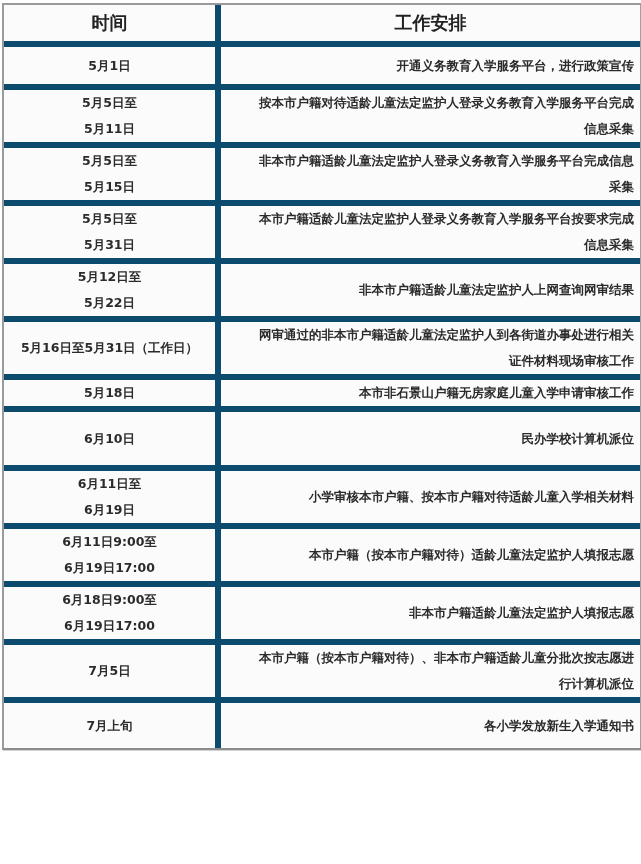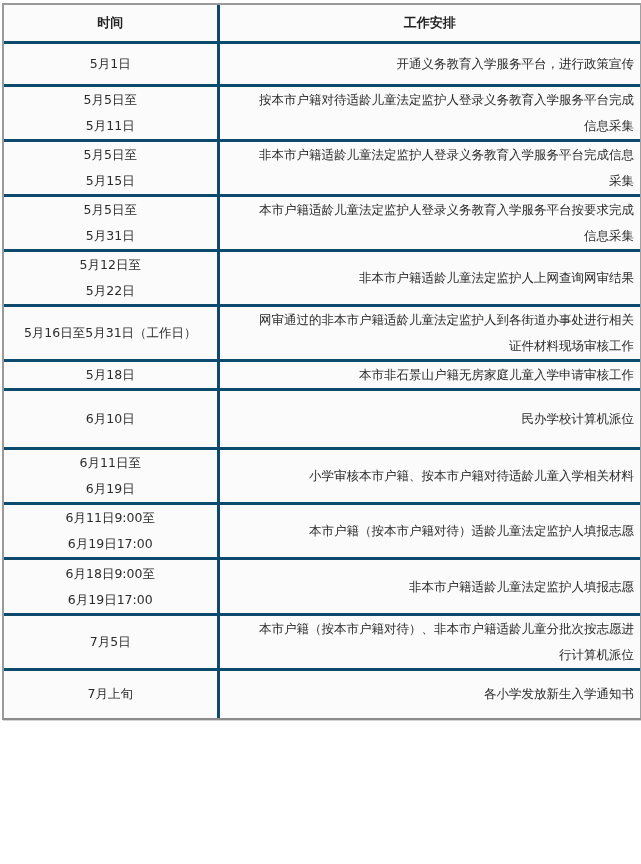--- a/index.html
+++ b/index.html
@@ -28,32 +28,33 @@
     table {
       border-collapse: collapse;
       width: 100%;
       table-layout: fixed;
       font-size: 12.5px;
       line-height: 26px;
     }
     col.c-time { width: 214px; }
     col.c-task { width: 422px; }
     th, td {
-      border: 3px solid #0c4a6e;
+      border: 6px solid #0c4a6e;
       padding: 0;
       vertical-align: middle;
       overflow: hidden;
+      font-weight: bold;
     }
     tr:first-child th { border-top: none; }
     th:first-child, td:first-child { border-left: none; }
     th:last-child, td:last-child { border-right: none; }
     tr:last-child td { border-bottom: none; }
     th {
       font-weight: bold;
-      font-size: 13px;
+      font-size: 18px;
       height: 36px;
       text-align: center;
       color: #222;
     }
     td.time {
       text-align: center;
       padding: 0 4px;
     }
     td.task {
       text-align: right;

